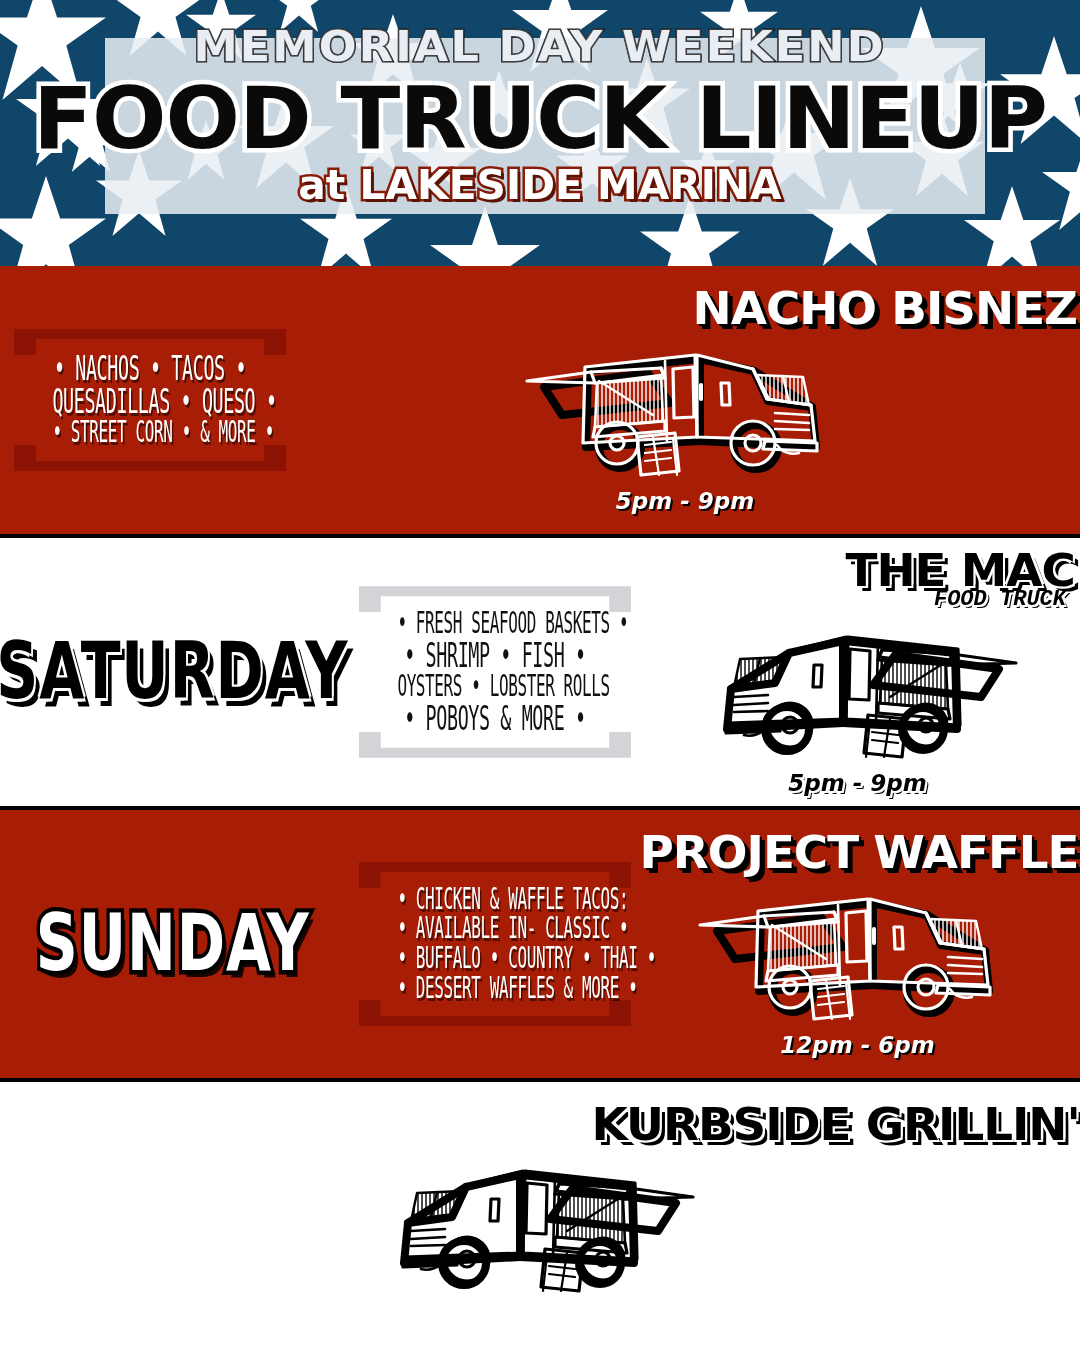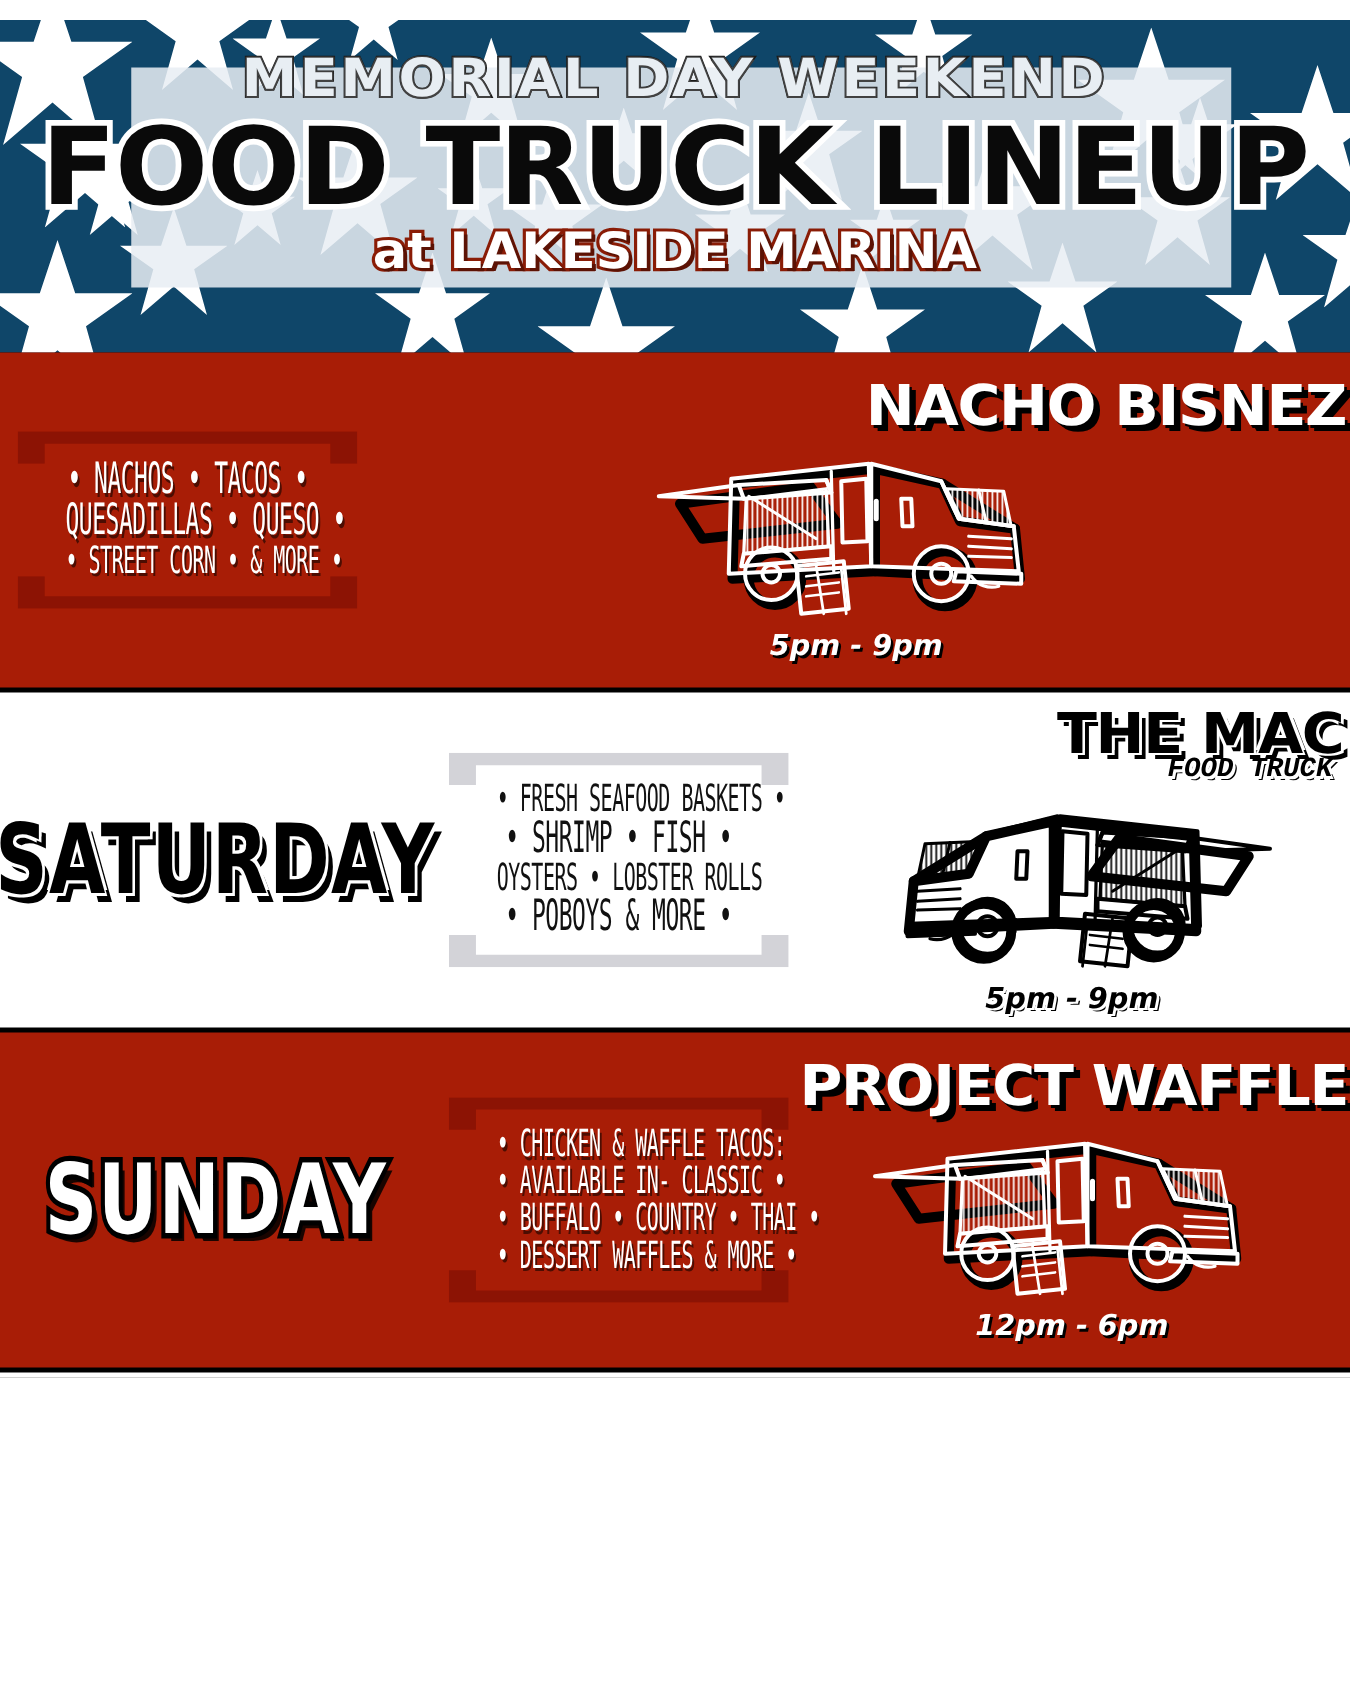--- a/index.html
+++ b/index.html
@@ -6,24 +6,23 @@
     margin: 0;
     padding: 0;
     background: #ffffff;
   }
   body {
     font-family: "Liberation Sans", sans-serif;
   }
   .flyer {
     position: relative;
     width: 1080px;
-    height: 1086px;
+    height: 1302px;
     background: #000000;
     overflow: hidden;
-    margin-top: 16px;
   }
 
   
   .header {
     position: absolute;
     left: 0; top: 0;
     width: 1080px;
     height: 266px;
     background: #0f4669;
     overflow: hidden;

